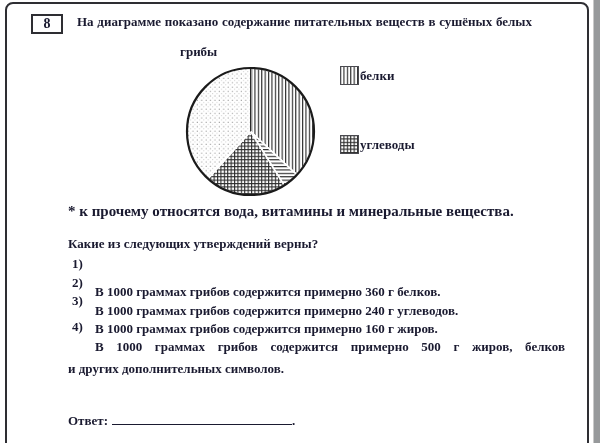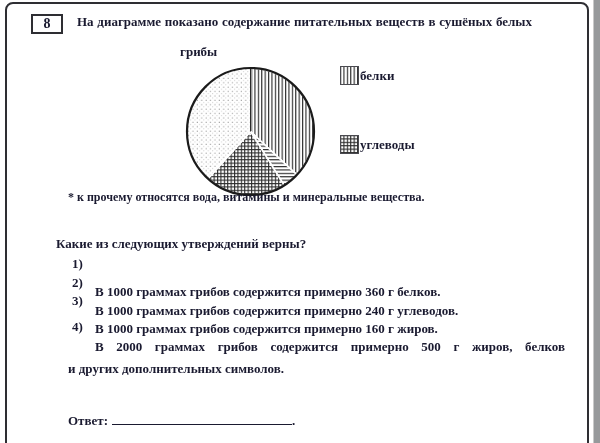--- a/index.html
+++ b/index.html
@@ -26,22 +26,22 @@
     font-weight:bold;font-size:14px;
   }
   .para{font-size:13px;line-height:19px;}
   .jline{text-align:justify;text-align-last:justify;}
   #intro-para{left:77px;top:12px;width:455px;}
   #chart-title{left:180px;top:44px;width:144px;font-weight:bold;font-size:13px;}
   #pie-wrap{left:183px;top:64px;width:135px;height:135px;}
   #legend{left:340px;top:66px;width:180px;height:125px;}
   .legend-row{position:absolute;left:0;display:flex;align-items:center;gap:1px;}
   .legend-label{font-size:13px;}
-  #footnote{left:68px;top:188px;width:500px;font-size:12px;line-height:19px;}
-  #question-text{left:56px;top:234px;width:500px;font-size:13px;line-height:19px;}
+  #footnote{left:68px;top:202px;width:500px;font-size:15px;line-height:19px;}
+  #question-text{left:68px;top:234px;width:500px;font-size:13px;line-height:19px;}
   .st-num{font-size:13px;line-height:18.5px;}
   .st-text{font-size:13px;line-height:18.5px;margin-top:28px;}
   #answer-instruction{left:68px;top:360px;width:497px;line-height:18.5px;}
   #answer-line{left:68px;top:408px;font-size:13px;height:20px;}
   #answer-blank{
     display:inline-block;width:180px;height:16px;margin-left:4px;
     border-bottom:1.6px solid #1a1a30;vertical-align:baseline;
   }
   svg{display:block;}
 </style>
@@ -114,21 +114,21 @@
 <div class="abs st-text" style="left:95px;top:255px;width:470px;">В 1000 граммах грибов содержится примерно 360 г белков.</div>
 
 <div class="abs st-num" style="left:72px;top:274px;">2)</div>
 <div class="abs st-text" style="left:95px;top:274px;width:470px;">В 1000 граммах грибов содержится примерно 240 г углеводов.</div>
 
 <div class="abs st-num" style="left:72px;top:292px;">3)</div>
 <div class="abs st-text" style="left:95px;top:292px;width:470px;">В 1000 граммах грибов содержится примерно 160 г жиров.</div>
 
 <div class="abs st-num" style="left:72px;top:318px;">4)</div>
 <div class="abs st-text" style="left:95px;top:310px;width:470px;">
-  <div class="jline">В 2000 граммах грибов содержится примерно 500 г жиров, белков</div>
+  <div class="jline">В 1000 граммах грибов содержится примерно 500 г жиров, белков</div>
 </div>
 
 <div id="answer-instruction" class="abs para">
   <div>и других дополнительных символов.</div>
 </div>
 
 <div id="answer-line" class="abs">
   <span>Ответ:</span><span id="answer-blank"></span><span>.</span>
 </div>
 

